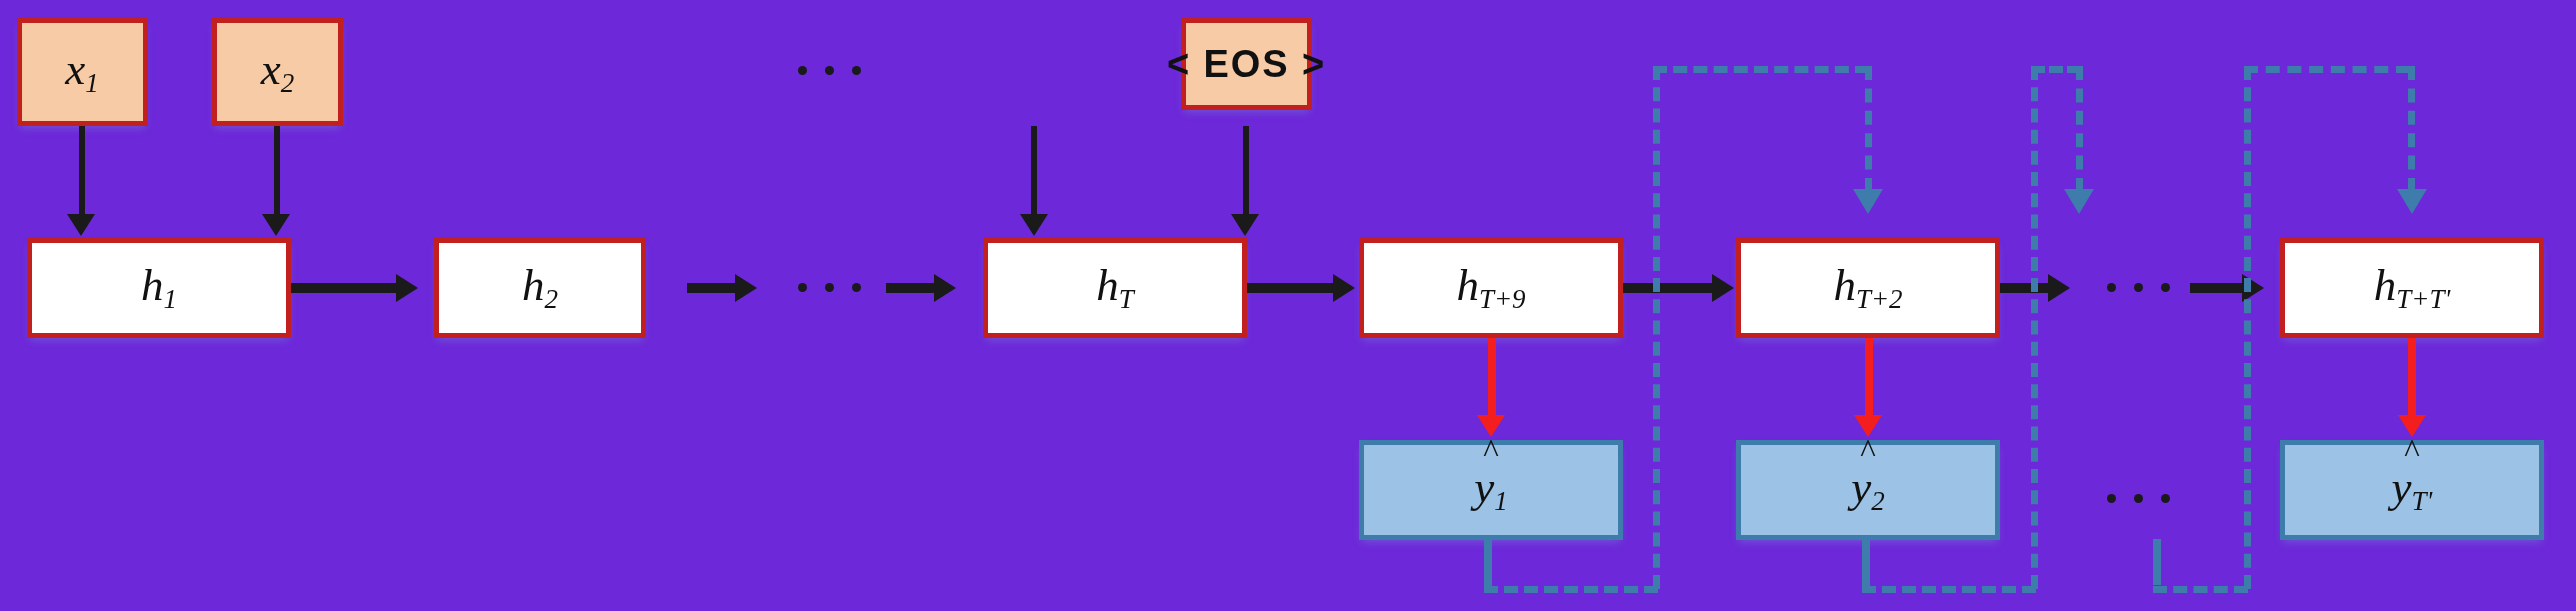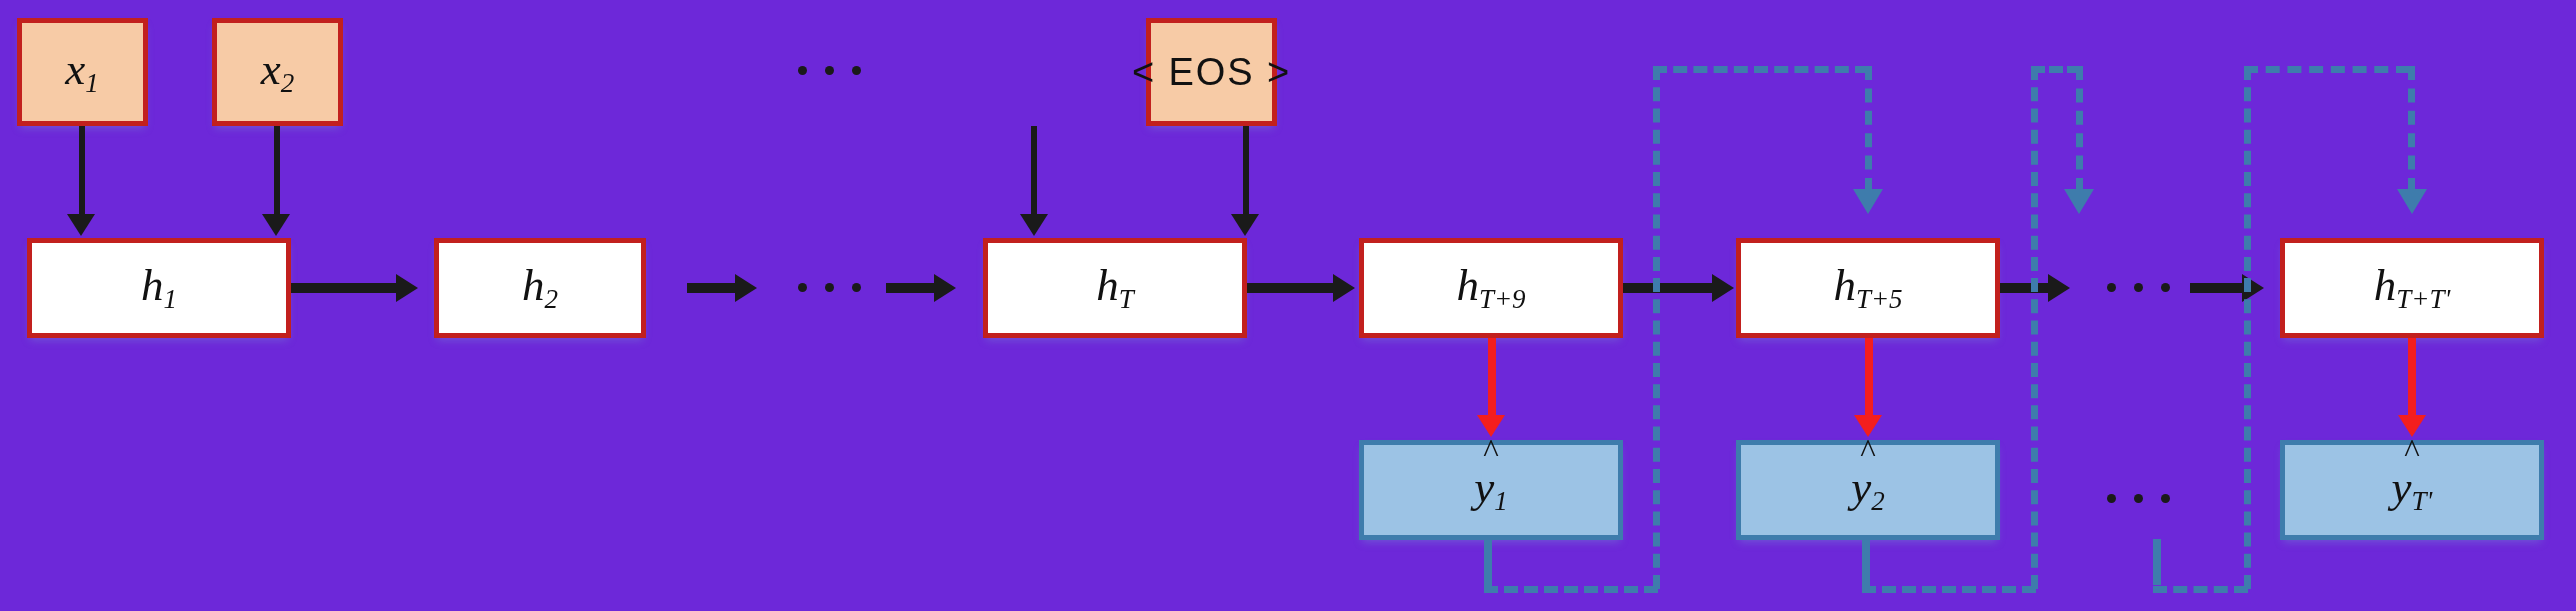--- a/index.html
+++ b/index.html
@@ -64,21 +64,21 @@
     <span class="lbl"><span>x</span><span class="sub">2</span></span>
   </div>
 
   <div class="ellipsis" style="left:798px;top:66px;">
     <i></i>
       <i></i>
       <i></i>
   </div>
 
 
-  <div class="box box-x box-eos" style="left:1146px;top:18px;width:131px;height:108px;">
+  <div class="box box-x box-eos" style="left:1181px;top:18px;width:131px;height:92px;font-weight:bold;">
     <span class="lbl">&lt; EOS &gt;</span>
   </div>
 
   <div class="vline" style="left:79px;top:126px;width:5.8px;height:90px;"></div>
   <div class="arrowdown" style="left:67px;top:214px;"></div>
 
   <div class="vline" style="left:274px;top:126px;width:5.8px;height:90px;"></div>
   <div class="arrowdown" style="left:262px;top:214px;"></div>
 
   <div class="vline" style="left:1031px;top:126px;width:5.8px;height:90px;"></div>
@@ -97,21 +97,21 @@
 
   <div class="box box-h" style="left:983px;top:238px;width:264px;height:100px;">
     <span class="lbl"><span>h</span><span class="sub">T</span></span>
   </div>
 
   <div class="box box-h" style="left:1359px;top:238px;width:264px;height:100px;">
     <span class="lbl"><span>h</span><span class="sub">T+9</span></span>
   </div>
 
   <div class="box box-h" style="left:1736px;top:238px;width:264px;height:100px;">
-    <span class="lbl"><span>h</span><span class="sub">T+5</span></span>
+    <span class="lbl"><span>h</span><span class="sub">T+2</span></span>
   </div>
 
   <div class="box box-h" style="left:2280px;top:238px;width:264px;height:100px;">
     <span class="lbl"><span>h</span><span class="sub">T+T'</span></span>
   </div>
 
   <div class="hline" style="left:291px;top:283px;width:106px;height:10px;"></div>
   <div class="arrowright" style="left:396px;top:274px;"></div>
 
   <div class="hline" style="left:687px;top:283px;width:50px;height:10px;"></div>

